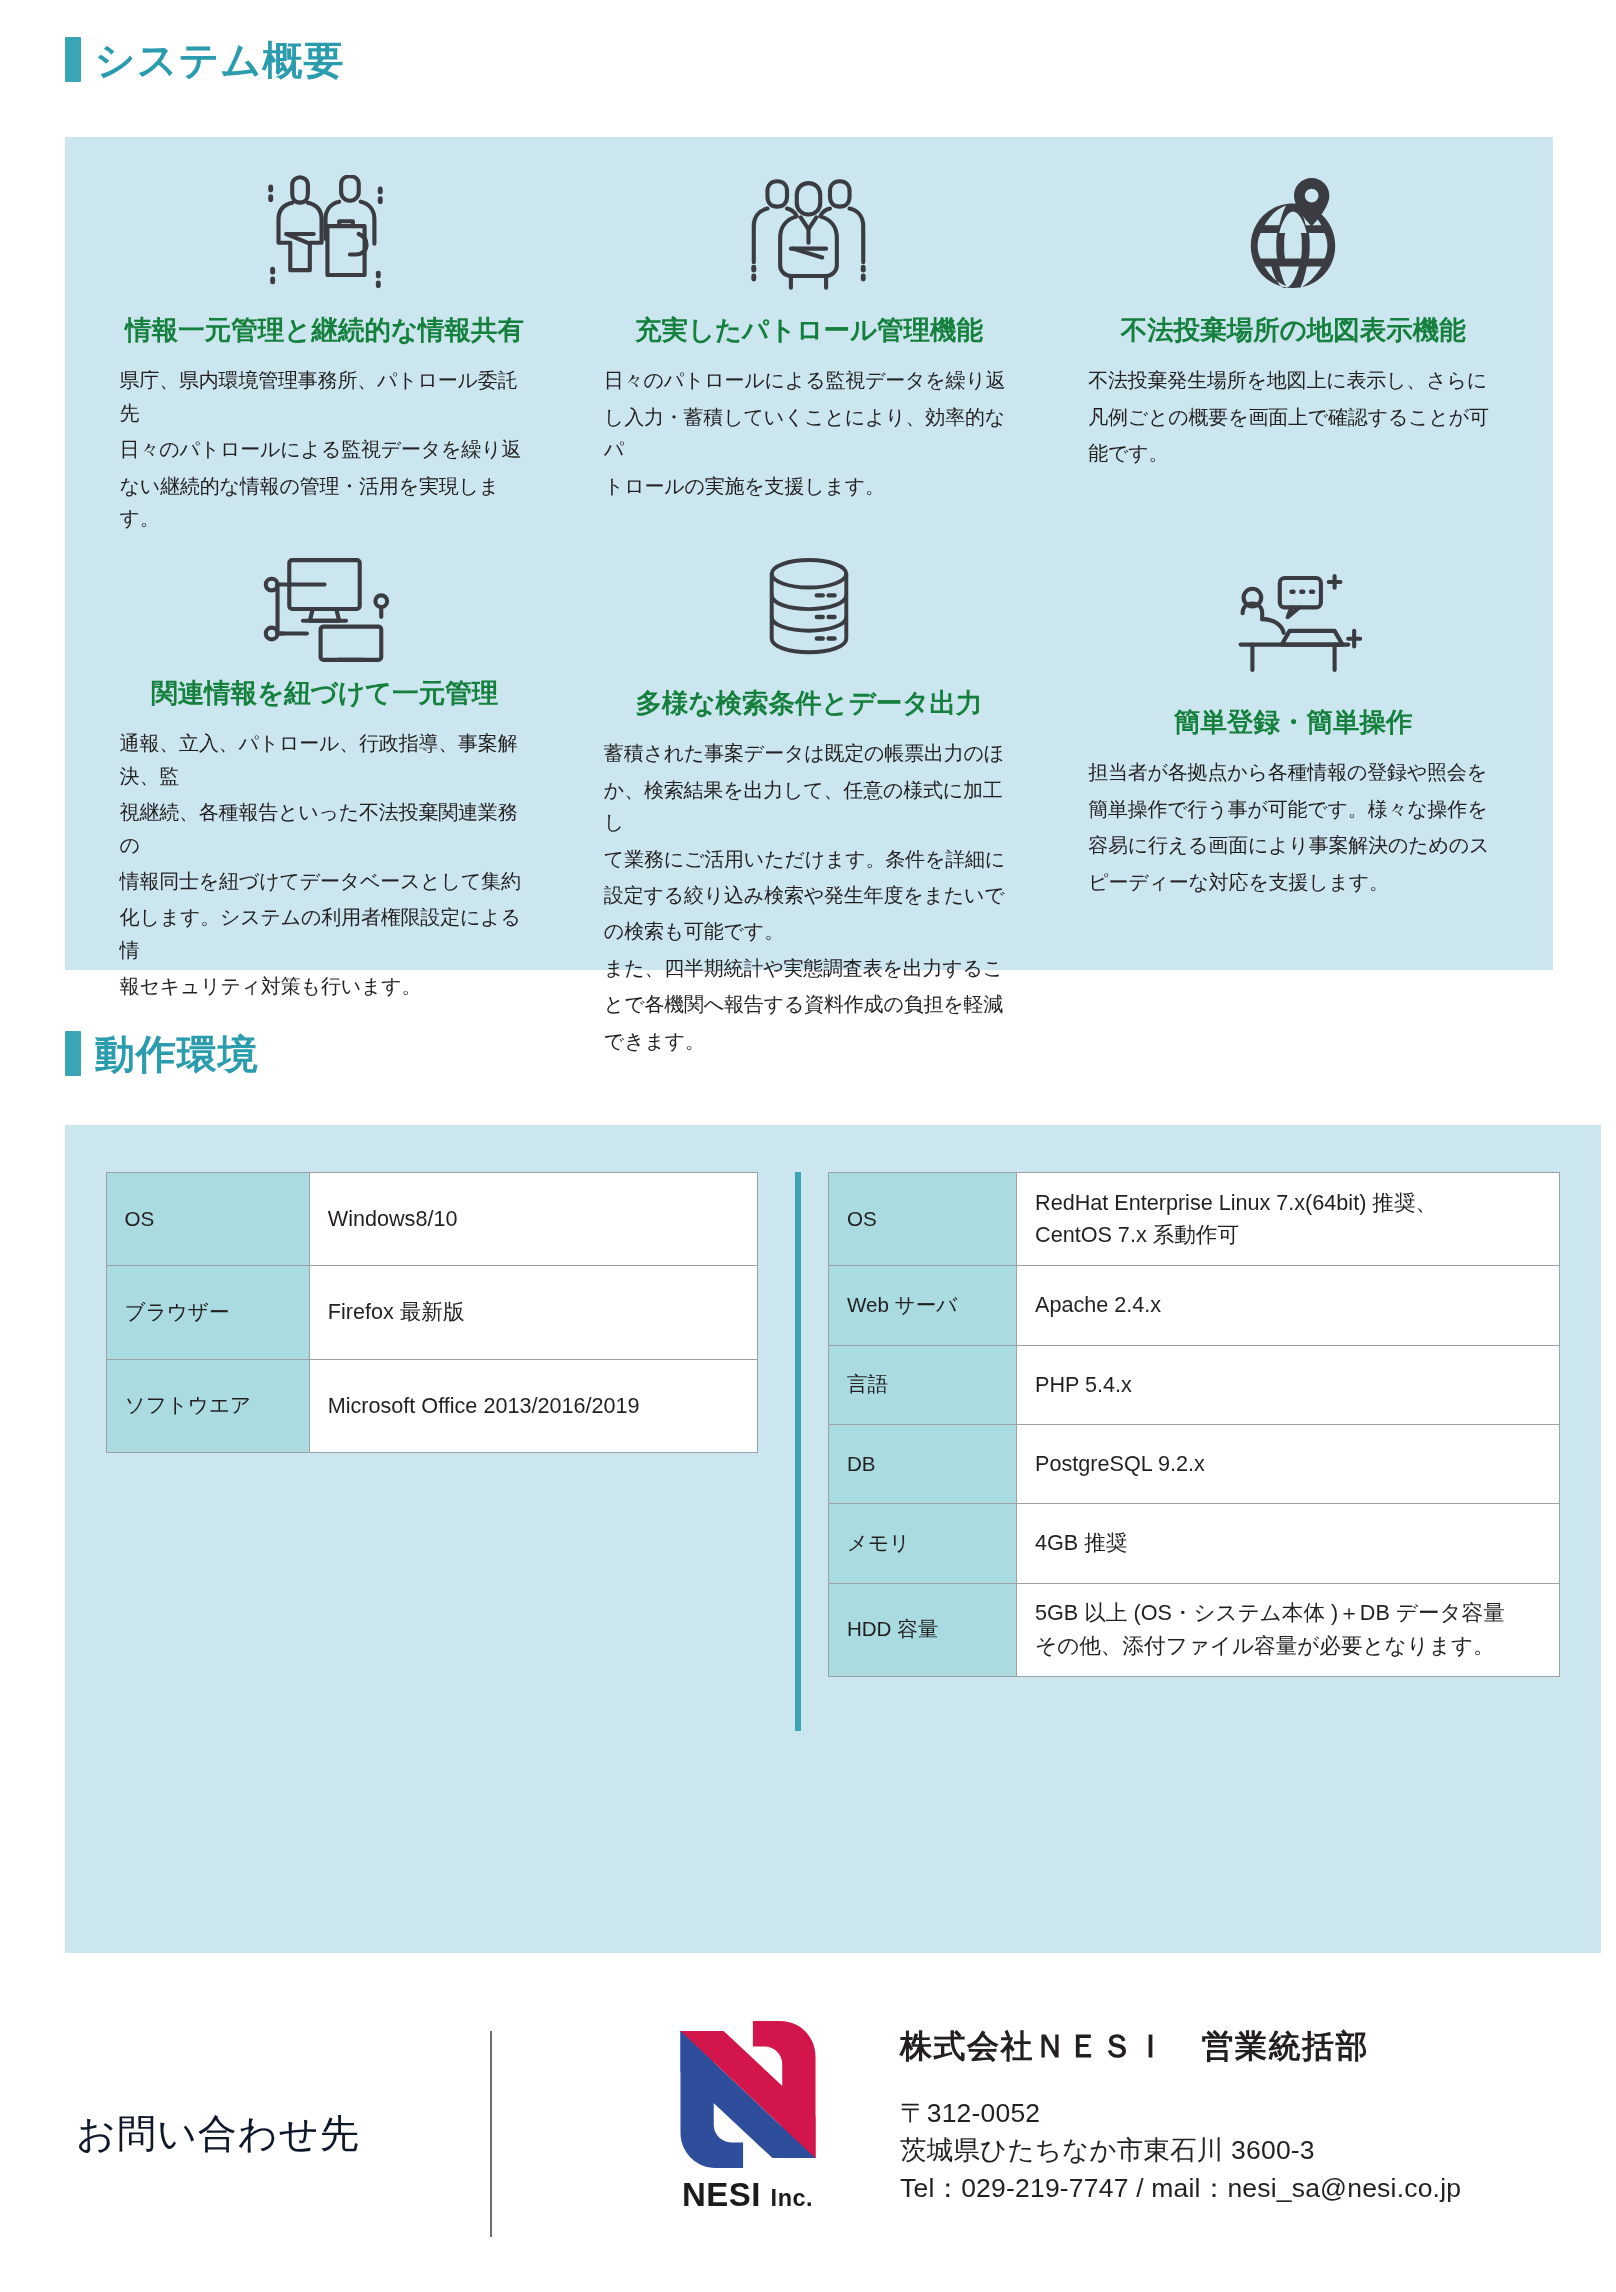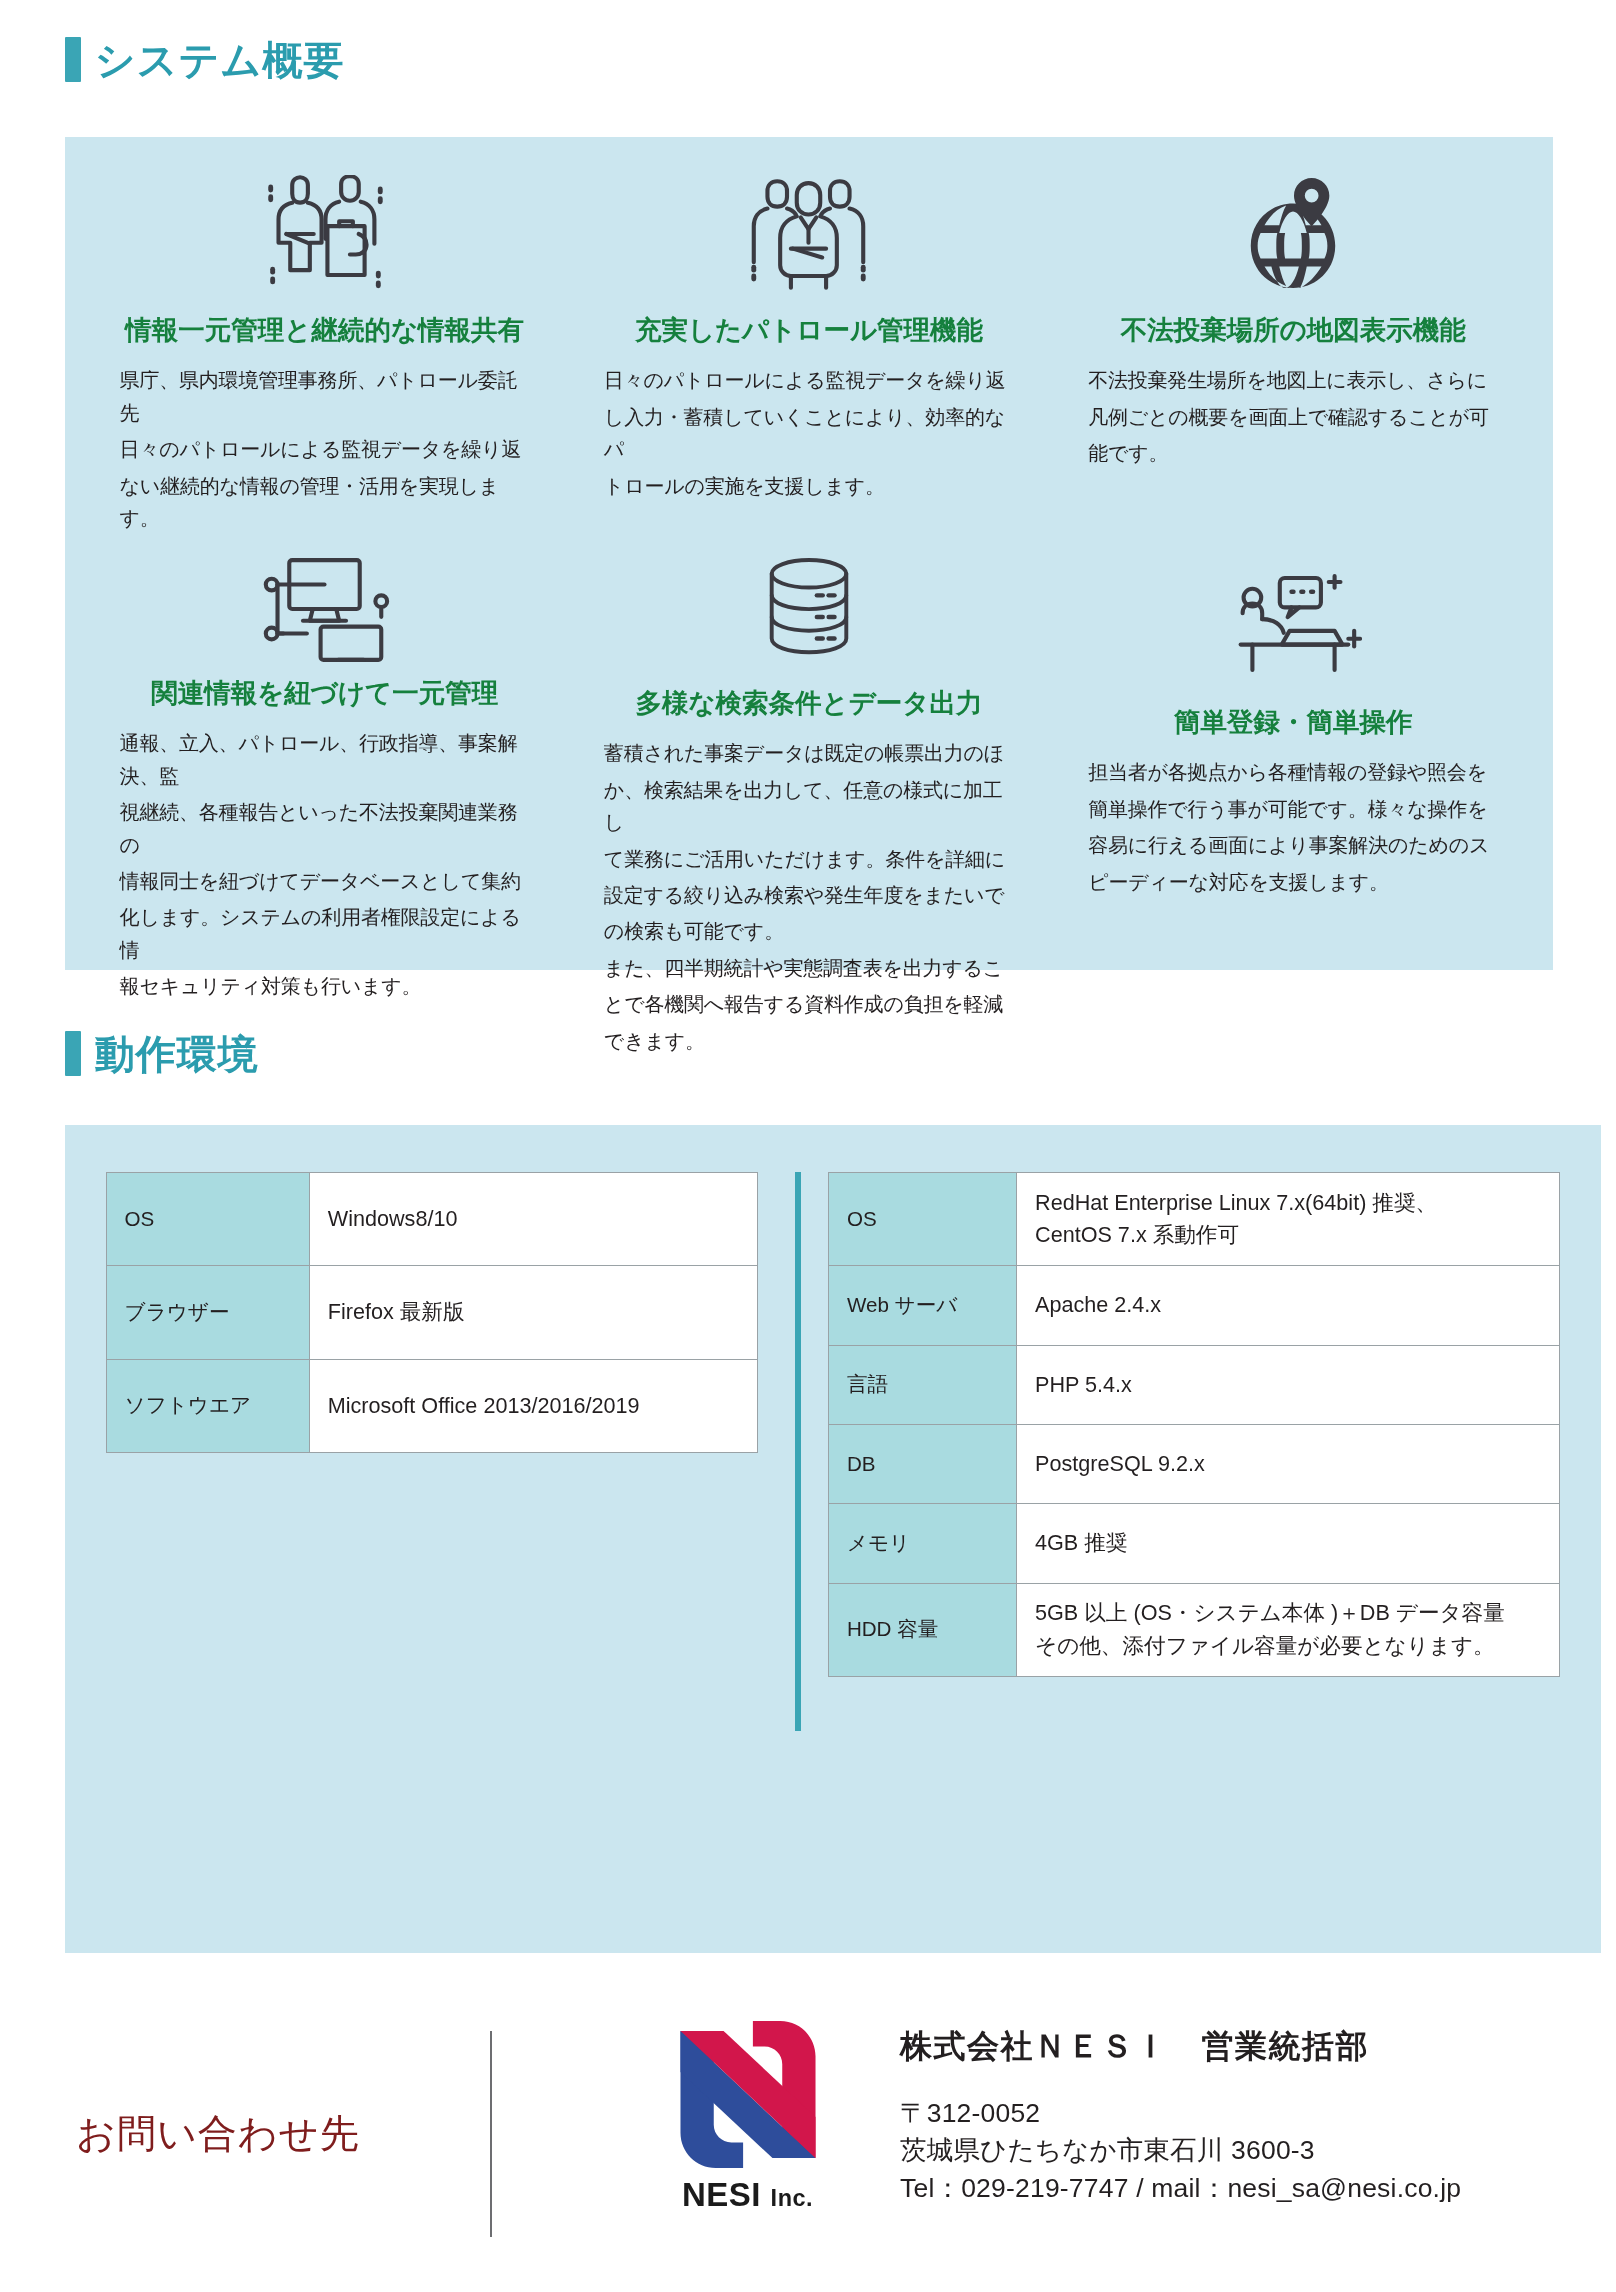--- a/index.html
+++ b/index.html
@@ -145,21 +145,21 @@
   .table-right table.spec td.label { width: 152px; }
   .table-right table.spec td { padding: 13.7px 17.6px; }
 
   .left-rows td { height: 61px; }
   .right-rows td { height: 51px; }
   #contact-label {
     position: absolute;
     left: 76px;
     top: 2107px;
     font-size: 39px;
-    color: #7f1d1d;
+    color: #0f172a;
     letter-spacing: 1px;
   }
   #footer-rule {
     position: absolute;
     left: 490px;
     top: 2031px;
     width: 2px;
     height: 206px;
     background: #6d6e71;
   }

